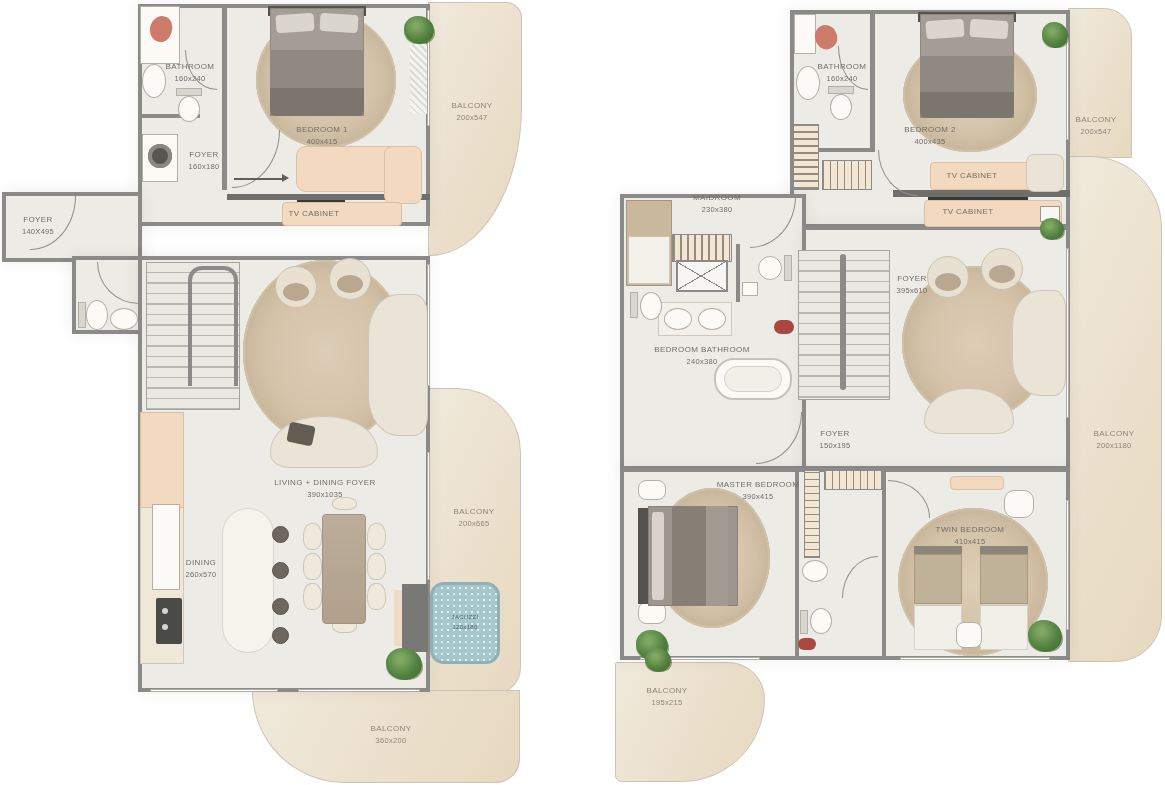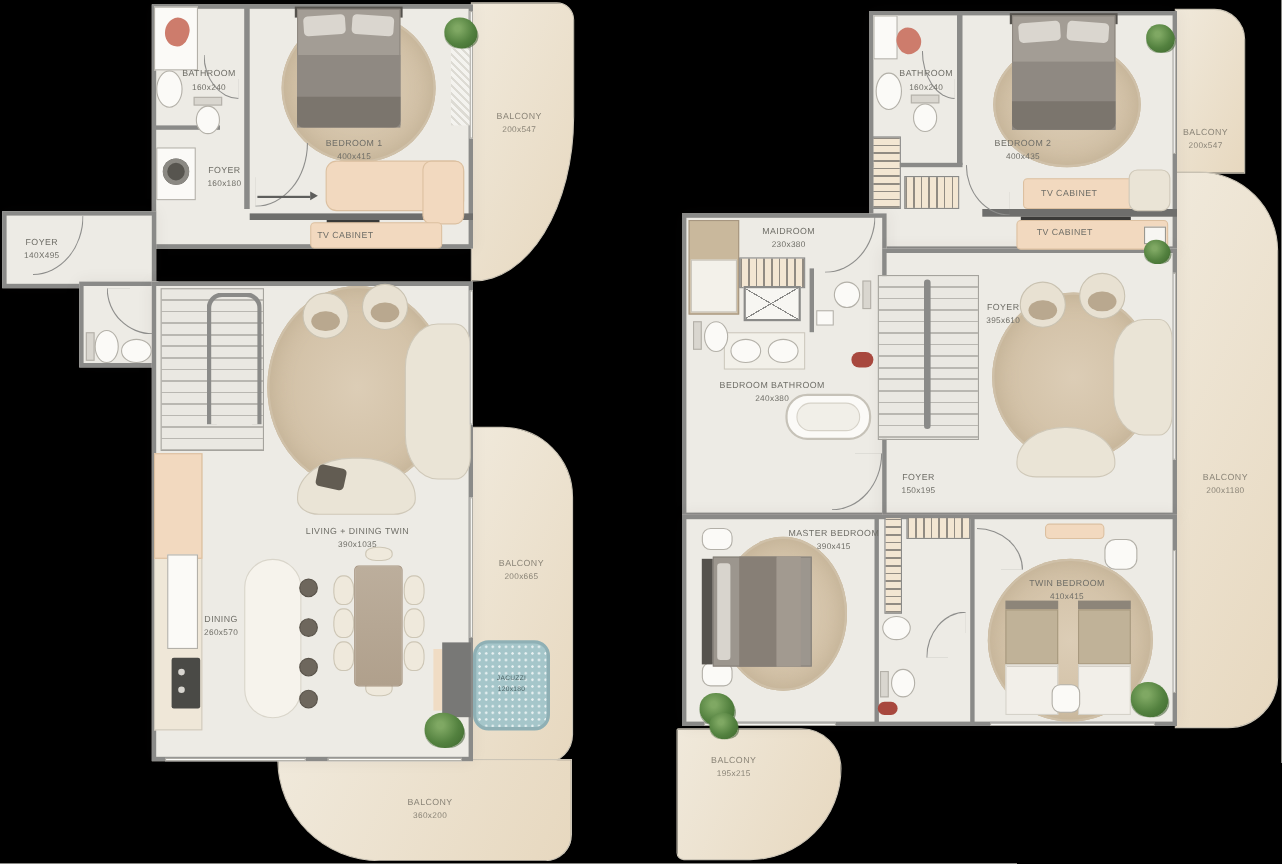--- a/index.html
+++ b/index.html
@@ -1,16 +1,16 @@
 <!DOCTYPE html>
 <html><head>
 <meta charset="utf-8">
 <style>
   html,body{margin:0;padding:0;background:#f2efe9}
-  .canvas{position:relative;width:1165px;height:785px;background:#000000;overflow:hidden;
+  .canvas{position:relative;width:1165px;height:785px;background:#ffffff;overflow:hidden;
           font-family:"Liberation Sans",sans-serif}
   .abs{position:absolute}
   .floor{position:absolute;background:#edebe5;border:4px solid #8a8a88;box-sizing:border-box;
          box-shadow:0 0 14px rgba(60,55,45,.08)}
   .balcony{position:absolute;background:linear-gradient(115deg,#f0e9db,#e7d8bf);
            border:1px solid #ccc5b6;box-sizing:border-box}
   .wall{position:absolute;background:#8a8a88}
   .wall-dark{position:absolute;background:#6e6e6c}
   .tvline{position:absolute;background:#3a3a38}
   .lbl{position:absolute;transform:translate(-50%,-50%);text-align:center;font-size:8px;
@@ -174,21 +174,21 @@
       <div class="dims">160x180</div>
     </div>
     <div class="lbl" style="left:38px;top:226px">
       <div>FOYER</div>
       <div class="dims">140X495</div>
     </div>
     <div class="lbl" style="left:314px;top:214px">
       <div>TV CABINET</div>
     </div>
     <div class="lbl" style="left:325px;top:489px">
-      <div>LIVING + DINING TWIN</div>
+      <div>LIVING + DINING FOYER</div>
       <div class="dims">390x1035</div>
     </div>
     <div class="lbl" style="left:201px;top:569px">
       <div>DINING</div>
       <div class="dims">260x570</div>
     </div>
     <div class="lbl lbl-balcony" style="left:472px;top:112px">
       <div>BALCONY</div>
       <div class="dims">200x547</div>
     </div>
@@ -323,21 +323,21 @@
     <div class="lbl" style="left:930px;top:136px">
       <div>BEDROOM 2</div>
       <div class="dims">400x435</div>
     </div>
     <div class="lbl" style="left:972px;top:176px">
       <div>TV CABINET</div>
     </div>
     <div class="lbl" style="left:968px;top:212px">
       <div>TV CABINET</div>
     </div>
-    <div class="lbl" style="left:717px;top:216px">
+    <div class="lbl" style="left:717px;top:204px">
       <div>MAIDROOM</div>
       <div class="dims">230x380</div>
     </div>
     <div class="lbl" style="left:912px;top:285px">
       <div>FOYER</div>
       <div class="dims">395x610</div>
     </div>
     <div class="lbl" style="left:702px;top:356px">
       <div>BEDROOM BATHROOM</div>
       <div class="dims">240x380</div>

